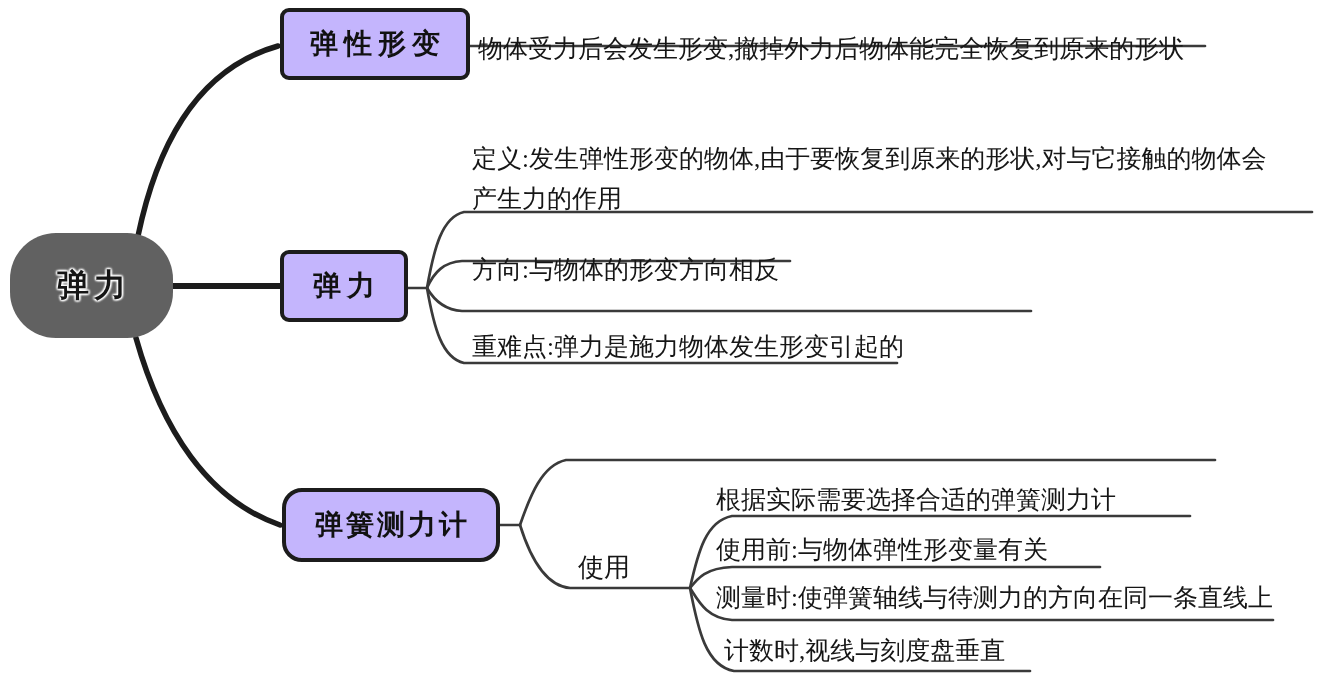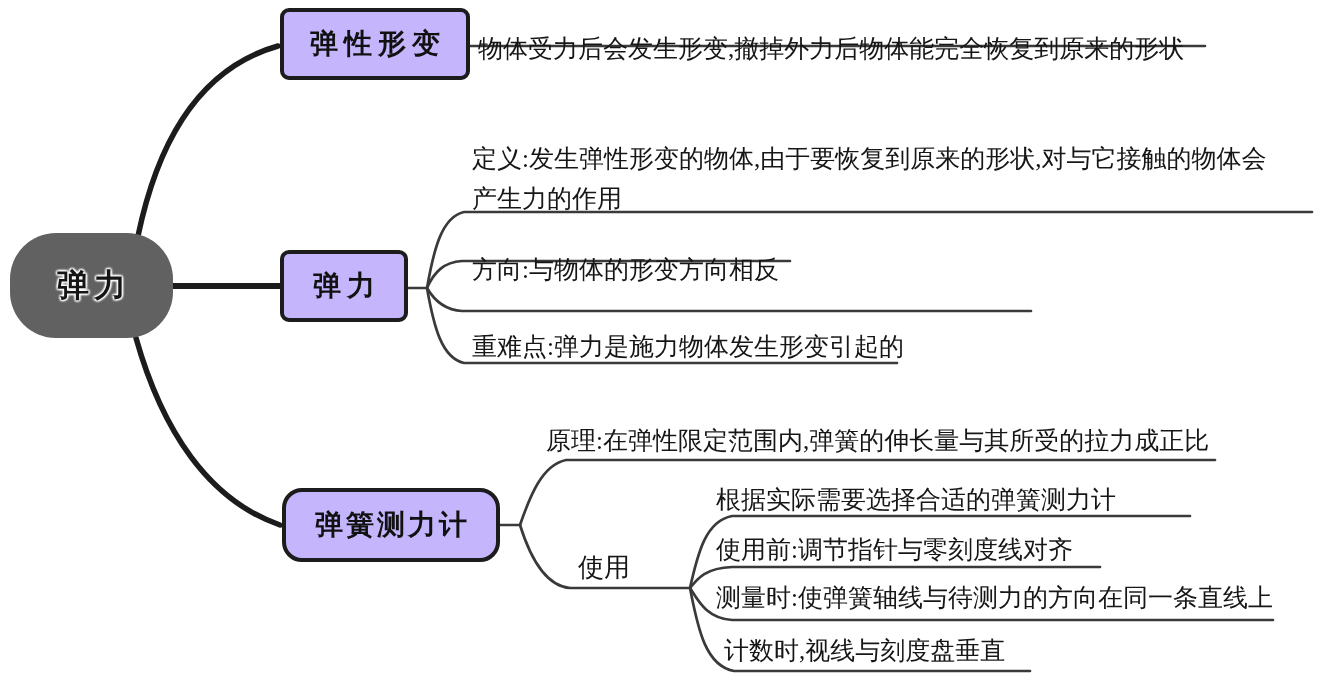--- a/index.html
+++ b/index.html
@@ -107,25 +107,24 @@
   <div class="leaf two-line" id="leaf-definition">
     <span>定义:发生弹性形变的物体,由于要恢复到原来的形状,对与它接触的物体会</span><br>
     <span>产生力的作用</span>
   </div>
 
   <div class="leaf" id="leaf-direction">方向:与物体的形变方向相反</div>
 
 
   <div class="leaf" id="leaf-keypoint">重难点:弹力是施力物体发生形变引起的</div>
 
-  <div class="leaf" id="leaf-principle">原理:在弹性限定范围内,弹簧的伸长量与其所受的拉力成正比</div>
 
   <div class="leaf" id="label-usage">使用</div>
 
   <div class="leaf" id="leaf-usage-select">根据实际需要选择合适的弹簧测力计</div>
 
-  <div class="leaf" id="leaf-usage-before">使用前:调节指针与零刻度线对齐</div>
+  <div class="leaf" id="leaf-usage-before">使用前:与物体弹性形变量有关</div>
 
   <div class="leaf" id="leaf-usage-measuring">测量时:使弹簧轴线与待测力的方向在同一条直线上</div>
 
   <div class="leaf" id="leaf-usage-reading">计数时,视线与刻度盘垂直</div>
 
 </div>
 
 </body></html>

